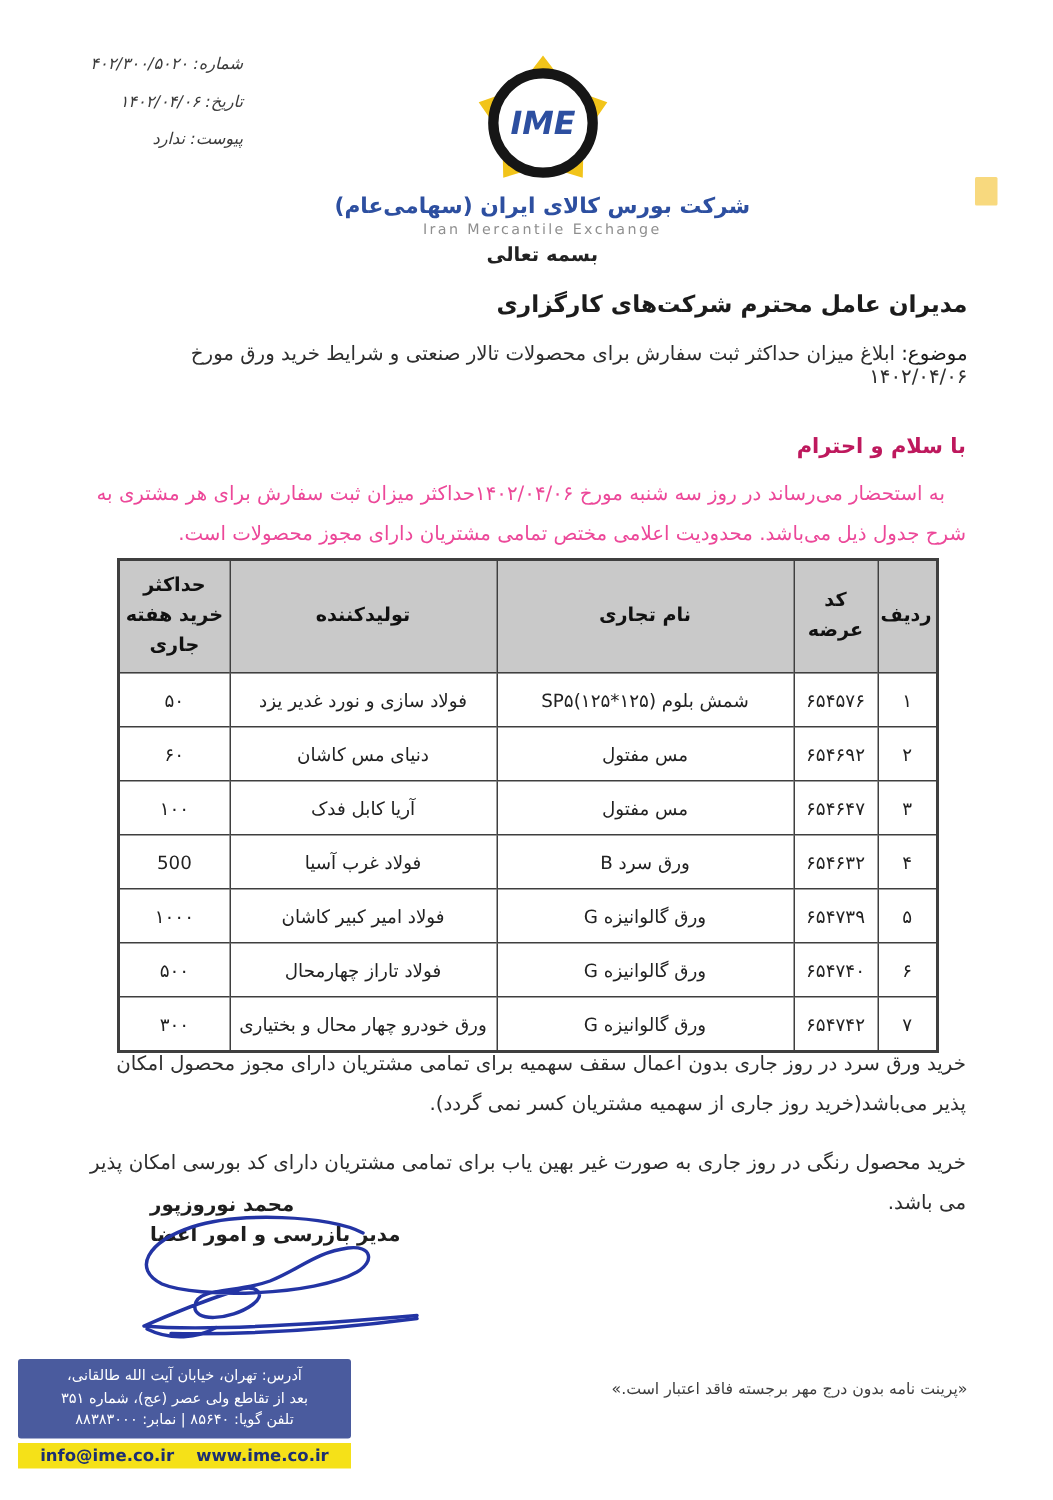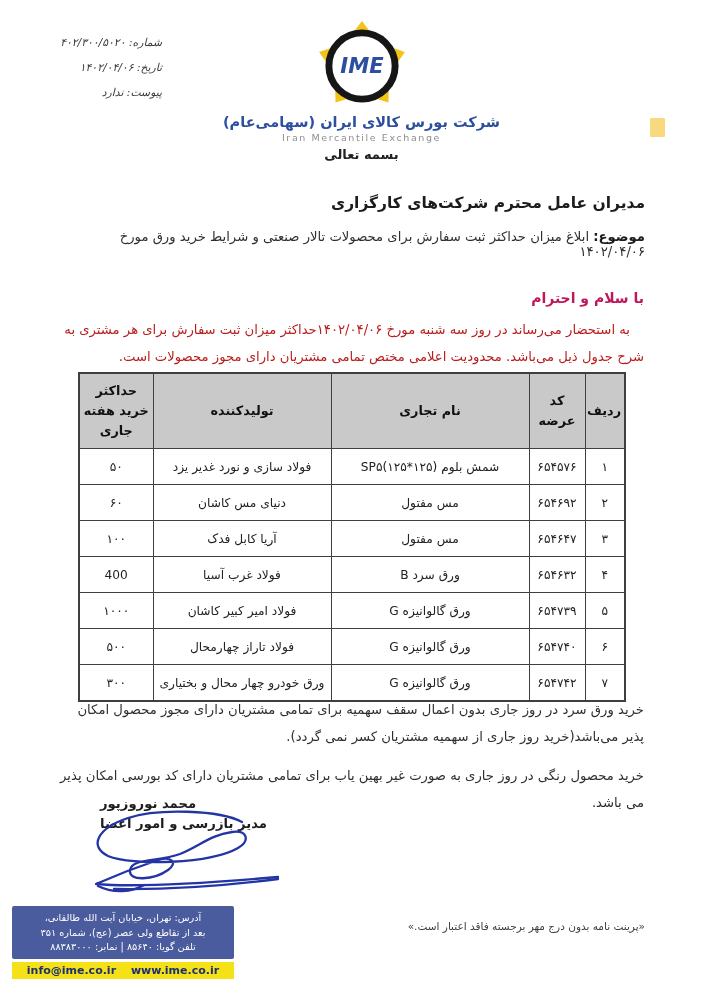--- a/index.html
+++ b/index.html
@@ -15,37 +15,37 @@
   html,body{margin:0;padding:0;background:#e8e8e8;}
   .page{
     position:relative;width:702px;height:1000px;margin:0 auto;
     background:#ffffff;overflow:hidden;
     font-family:"DejaVu Sans",sans-serif;color:var(--ink);
   }
   
   .meta{position:absolute;left:26px;top:30px;width:136px;direction:rtl;text-align:right;
         font-size:10.8px;line-height:25px;color:#3a3a3a;font-style:italic;}
   
-  .logo-block{position:absolute;left:0;right:0;top:20px;text-align:center;padding-left:21px;}
+  .logo-block{position:absolute;left:0;right:0;top:36px;text-align:center;padding-left:21px;}
   .logo-svg{display:block;margin:0 auto;}
   .company-fa{font-size:14.5px;font-weight:bold;color:var(--brand-blue);direction:rtl;margin-top:2px;}
   .company-en{font-size:9.5px;color:#8f8f8f;letter-spacing:1.6px;margin-top:2px;}
   .bismillah{font-size:13px;font-weight:bold;color:#222;direction:rtl;margin-top:4px;}
   .highlight-square{position:absolute;left:650px;top:118px;width:15px;height:19px;
         background:var(--highlight-yellow);border-radius:1px;}
   
   .recipient{position:absolute;right:57px;top:194px;direction:rtl;text-align:right;
         font-size:15.5px;font-weight:bold;color:#1c1c1c;}
   .subject{position:absolute;right:57px;left:90px;top:229px;direction:rtl;text-align:right;
         font-size:13.2px;color:#2e2e2e;}
-  .subject .lbl{font-weight:bold;color:#1c1c1c;}
+  .subject .lbl{font-weight:normal;color:#1c1c1c;}
   .salutation{position:absolute;right:58px;top:290px;direction:rtl;text-align:right;
         font-size:14px;font-weight:bold;color:#be185d;}
   .body-par{position:absolute;right:58px;left:56px;top:316px;direction:rtl;text-align:right;
-        font-size:13.2px;line-height:27px;color:#b91c1c;text-indent:14px;}
+        font-size:13.2px;line-height:27px;color:#ec4899;text-indent:14px;}
   
   .limits-table{position:absolute;right:76px;top:372px;width:546px;direction:rtl;
         border-collapse:collapse;table-layout:fixed;border:2px solid #3f3f3f;}
   .limits-table th,.limits-table td{border:1px solid #3f3f3f;text-align:center;vertical-align:middle;}
   .limits-table th{background:var(--table-header-bg);font-weight:bold;font-size:12.8px;
         height:70px;padding:2px 3px;line-height:1.55;color:#111;}
   .limits-table td{font-size:12.2px;height:33px;padding:1px 4px;color:#222;}
   
   .note{position:absolute;right:58px;left:56px;direction:rtl;text-align:right;
         font-size:13.2px;line-height:27px;color:#2e2e2e;}
@@ -132,21 +132,21 @@
           <td>۶۵۴۶۴۷</td>
           <td>مس مفتول</td>
           <td>آریا کابل فدک</td>
           <td>۱۰۰</td>
         </tr>
         <tr>
           <td>۴</td>
           <td>۶۵۴۶۳۲</td>
           <td>ورق سرد B</td>
           <td>فولاد غرب آسیا</td>
-          <td>400</td>
+          <td>500</td>
         </tr>
         <tr>
           <td>۵</td>
           <td>۶۵۴۷۳۹</td>
           <td>ورق گالوانیزه G</td>
           <td>فولاد امیر کبیر کاشان</td>
           <td>۱۰۰۰</td>
         </tr>
         <tr>
           <td>۶</td>

